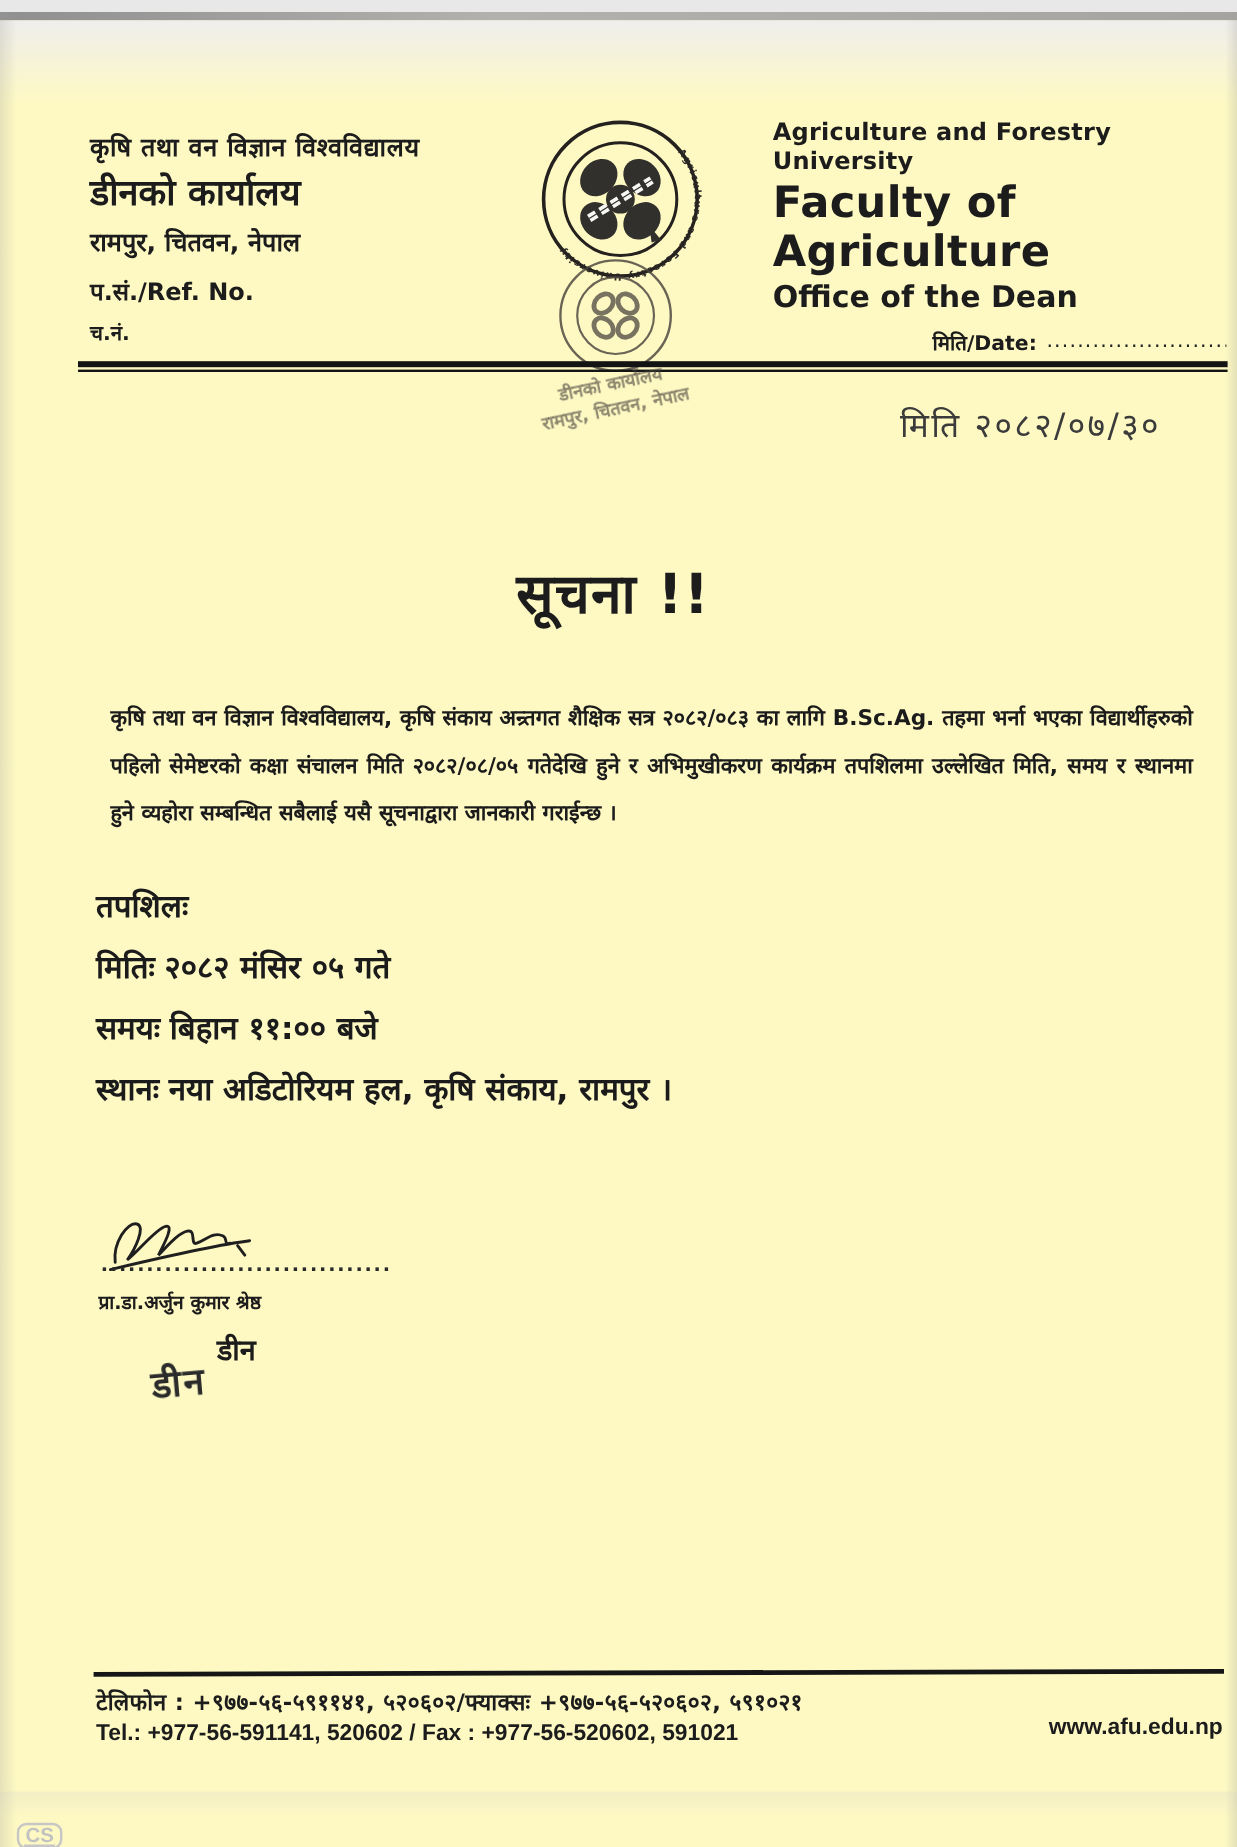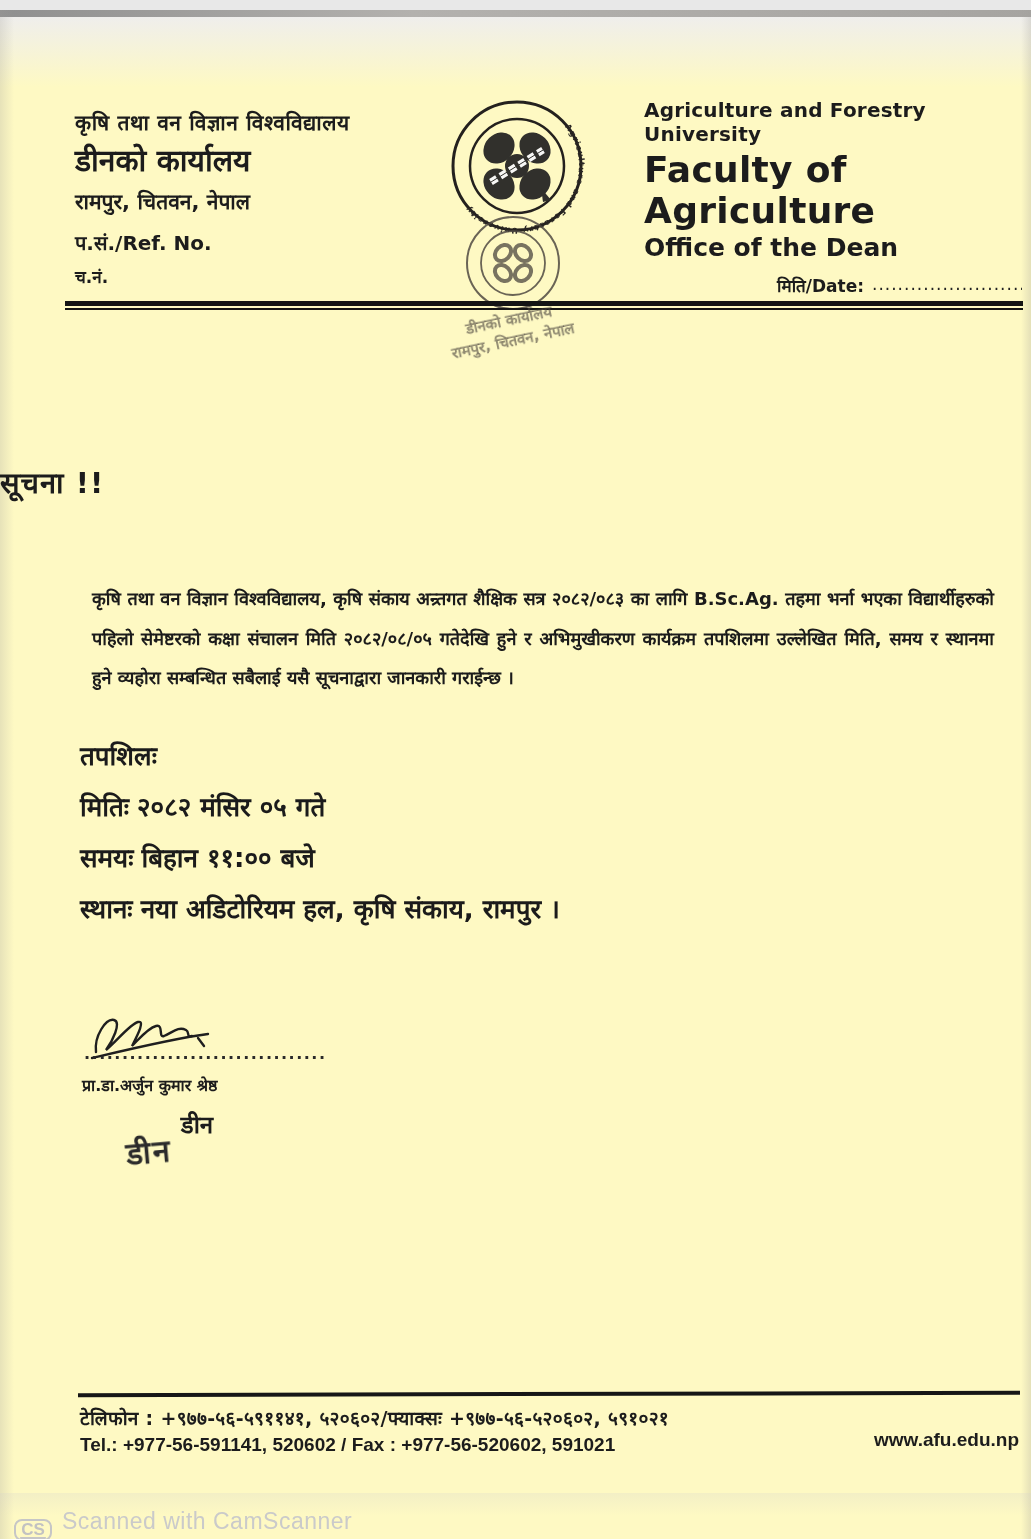--- a/index.html
+++ b/index.html
@@ -48,21 +48,21 @@
   .stamp-text{ position:absolute; left:416px; top:300px; width:190px;
     transform:rotate(-12deg); text-align:center;
     color:rgba(72,66,60,.62); filter:blur(.4px);
     font-size:15px; font-weight:700; line-height:21px; }
 
   .hand-date{ position:absolute; left:750px; top:324px; font-size:28px;
     color:#3b3b3b; letter-spacing:2px; }
 
   
   .notice-title{ position:absolute; left:0; top:452px; width:1022px;
-    font-size:29px; font-weight:800; letter-spacing:1px; }
+    text-align:center; font-size:46px; font-weight:800; letter-spacing:1px; }
   .para{ position:absolute; left:92px; top:569px; width:902px;
     font-size:18px; font-weight:600; line-height:39.5px;
     text-align:justify; color:#1b1b1b; }
   .para .latin{ font-weight:800; }
 
   .details{ position:absolute; left:80px; top:731px; width:902px;
     font-size:26px; font-weight:600; color:#1b1b1b; }
   .details .dline{ margin-bottom:21px; line-height:30px; }
   .details .dlabel{ margin-right:8px; }
 
@@ -160,20 +160,21 @@
     <span class="date-dots">.........................</span>
   </div>
 
   <div class="header-rule"></div>
 
   <div class="stamp-text">
     <div>डीनको कार्यालय</div>
     <div>रामपुर, चितवन, नेपाल</div>
   </div>
 
+  <div class="hand-date">मिति २०८२/०७/३०</div>
 
   <div class="notice-title">सूचना !!</div>
 
   <div class="para">
     <span>कृषि तथा वन विज्ञान विश्वविद्यालय, कृषि संकाय अन्र्तगत शैक्षिक सत्र २०८२/०८३ का लागि </span><span class="latin">B.Sc.Ag.</span><span> तहमा भर्ना भएका विद्यार्थीहरुको पहिलो सेमेष्टरको कक्षा संचालन मिति २०८२/०८/०५ गतेदेखि हुने र अभिमुखीकरण कार्यक्रम तपशिलमा उल्लेखित मिति, समय र स्थानमा हुने व्यहोरा सम्बन्धित सबैलाई यसै सूचनाद्वारा जानकारी गराईन्छ ।</span>
   </div>
 
   <div class="details">
     <div class="dline">तपशिलः</div>
     <div class="dline">
@@ -199,16 +200,15 @@
   <div class="sig-desig">डीन</div>
   <div class="sig-stamp">डीन</div>
 
   <div class="footer-rule"></div>
   <div class="footer-np">टेलिफोन : +९७७-५६-५९११४१, ५२०६०२/फ्याक्सः +९७७-५६-५२०६०२, ५९१०२१</div>
   <div class="footer-en">Tel.: +977-56-591141, 520602 / Fax : +977-56-520602, 591021</div>
   <div class="footer-web">www.afu.edu.np</div>
 
   <div class="cs-bar">
     <div class="cs-icon">CS</div>
-    <div class="cs-label">Scanned with CamScanner</div>
   </div>
 
 </div>
 
 </body></html>

